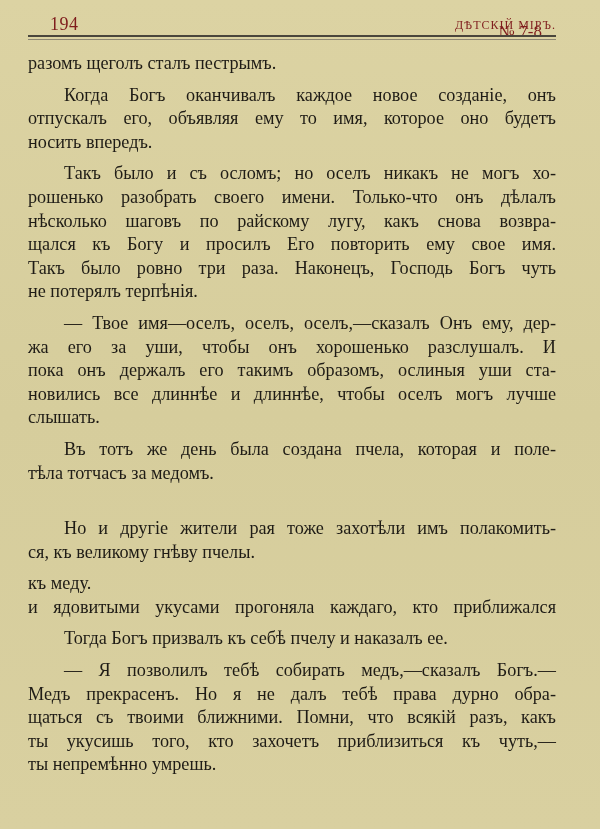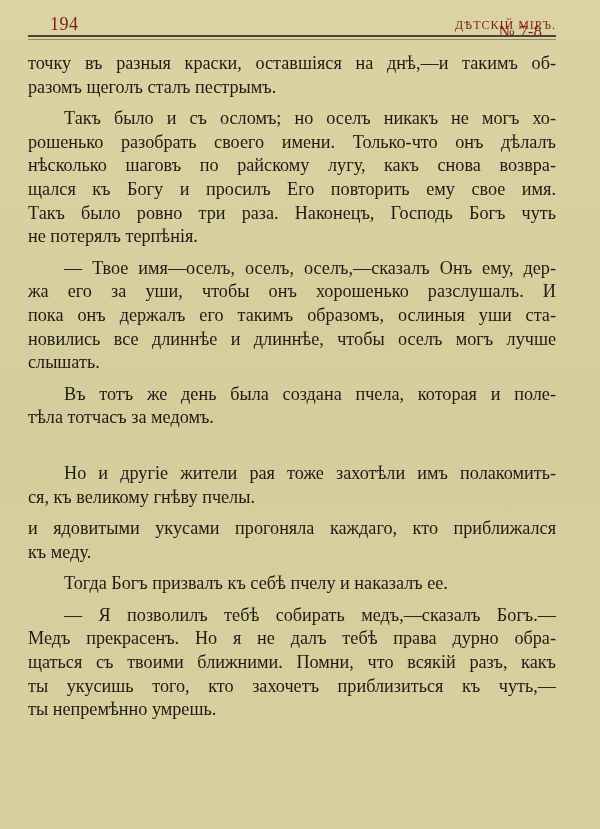--- a/index.html
+++ b/index.html
@@ -38,22 +38,26 @@
   <div class="header">
     <span class="pnum">194</span>
     <span class="title">ДѢТСКІЙ МІРЪ.</span>
     <span class="issue">№ 7-8</span>
   </div>
   <div class="rule"></div>
   <div class="rule2"></div>
 
   <div class="body" id="body">
       <div style="margin-bottom: 8px;">
-        <span class="line">точку въ разныя краски, оставшіяся на днѣ,—и такимъ об-</span>
         <span class="line last">разомъ щеголъ сталъ пестрымъ.</span>
+      </div>
+      <div style="margin-bottom: 8px;">
+        <span class="line" style="padding-left: 36px;">Когда Богъ оканчивалъ каждое новое созданіе, онъ</span>
+        <span class="line">отпускалъ его, объявляя ему то имя, которое оно будетъ</span>
+        <span class="line last">носить впередъ.</span>
       </div>
       <div style="margin-bottom: 8px;">
         <span class="line" style="padding-left: 36px;">Такъ было и съ осломъ; но оселъ никакъ не могъ хо-</span>
         <span class="line">рошенько разобрать своего имени. Только-что онъ дѣлалъ</span>
         <span class="line">нѣсколько шаговъ по райскому лугу, какъ снова возвра-</span>
         <span class="line">щался къ Богу и просилъ Его повторить ему свое имя.</span>
         <span class="line">Такъ было ровно три раза. Наконецъ, Господь Богъ чуть</span>
         <span class="line last">не потерялъ терпѣнія.</span>
       </div>
       <div style="margin-bottom: 8px;">
@@ -65,22 +69,22 @@
       </div>
       <div style="margin-bottom: 8px;">
         <span class="line" style="padding-left: 36px;">Въ тотъ же день была создана пчела, которая и поле-</span>
         <span class="line last">тѣла тотчасъ за медомъ.</span>
       </div>
       <div style="margin-bottom: 8px; margin-top: 32px;">
         <span class="line" style="padding-left: 36px;">Но и другіе жители рая тоже захотѣли имъ полакомить-</span>
         <span class="line last">ся, къ великому гнѣву пчелы.</span>
       </div>
       <div style="margin-bottom: 8px;">
+        <span class="line last">къ меду.</span>
         <span class="line">и ядовитыми укусами прогоняла каждаго, кто приближался</span>
-        <span class="line last">къ меду.</span>
       </div>
       <div style="margin-bottom: 8px;">
         <span class="line last" style="padding-left: 36px;">Тогда Богъ призвалъ къ себѣ пчелу и наказалъ ее.</span>
       </div>
       <div style="margin-bottom: 8px;">
         <span class="line" style="padding-left: 36px;">— Я позволилъ тебѣ собирать медъ,—сказалъ Богъ.—</span>
         <span class="line">Медъ прекрасенъ. Но я не далъ тебѣ права дурно обра-</span>
         <span class="line">щаться съ твоими ближними. Помни, что всякій разъ, какъ</span>
         <span class="line">ты укусишь того, кто захочетъ приблизиться къ чуть,—</span>
         <span class="line last">ты непремѣнно умрешь.</span>

